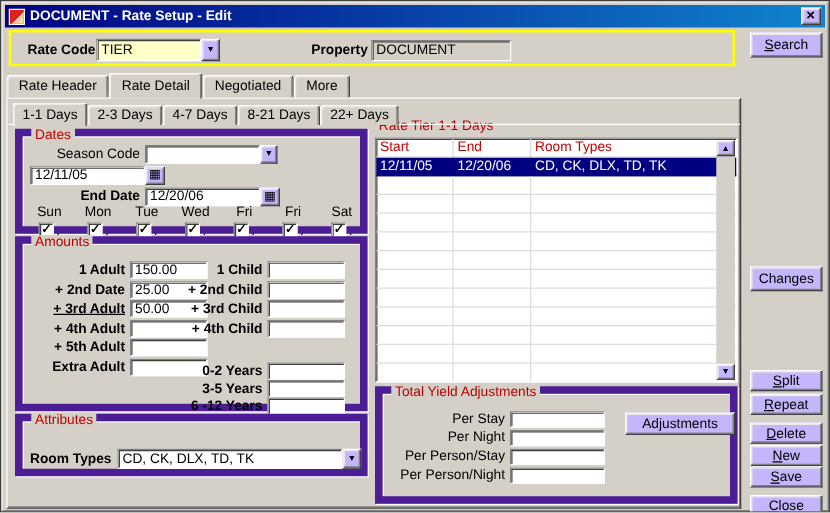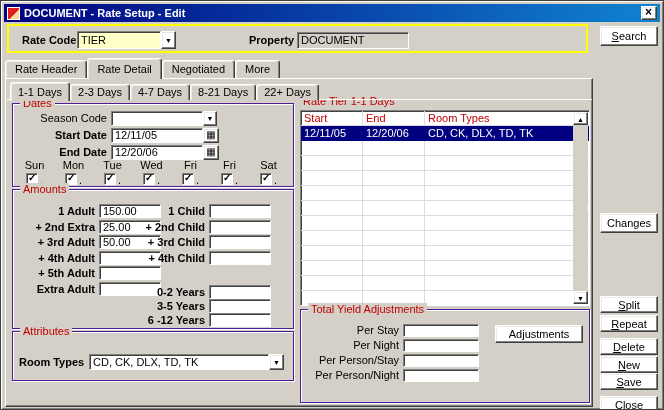--- a/index.html
+++ b/index.html
@@ -26,21 +26,21 @@
     border: 1px solid #ffffff;
   }
   .title-text { color: #fff; font-weight: bold; flex: 1; white-space: nowrap; line-height: 14px; }
   .close-btn {
     width: 16px; height: 14px; font-weight: bold; position: relative;
   }
   .close-btn::after { content: "×"; font-size: 12px; line-height: 10px; position:absolute; left:3px; top:0; font-weight:bold; }
 
   
   .btn3 {
-    background: #ffffff;
+    background: #c4b5fd;
     border: 1px solid;
     border-color: #ffffff #404040 #404040 #ffffff;
     box-shadow: inset -1px -1px 0 #808080, inset 1px 1px 0 #eceae6;
     font-family: "Liberation Sans", sans-serif; font-size: 11px; color:#000;
     text-align: center; cursor: default; padding: 0;
   }
   .inset-field {
     background: #ffffff;
     border: 1px solid;
     border-color: #808080 #ffffff #ffffff #808080;
@@ -85,21 +85,21 @@
     background: #d4d0c8;
     border: 1px solid; border-color: #ffffff #404040 #404040 #ffffff;
     box-shadow: inset -1px -1px 0 #808080;
     z-index: 1;
   }
   .subline { position: absolute; left: 1px; top: 20px; width: 585px; height: 1px; background: #ffffff; z-index: 1; }
 
   
   .group {
     position: absolute;
-    border: 1px solid #4c1d95;
+    border: 6px solid #4c1d95;
     box-shadow: 1px 1px 0 #ffffff, inset 1px 1px 0 #ffffff;
   }
   .group-title {
     position: absolute; top: -7px; left: 7px; background: #d4d0c8;
     padding: 0 3px; color: #c00000; line-height: 13px; white-space: nowrap;
   }
   .frow { position: absolute; display: flex; align-items: center; height: 16px; }
   .flbl { display: inline-block; text-align: right; white-space: nowrap; }
   .flbl-l { display: inline-block; text-align: left; white-space: nowrap; }
 
@@ -187,21 +187,20 @@
     <div class="group" style="left:6px;top:24px;width:282px;height:84px;">
       <span class="group-title">Dates</span>
 
       <div class="frow" style="left:2px;top:6px;">
         <span class="flbl" style="width:92px;">Season Code</span>
         <input class="inset-field" style="width: 92px; height: 15px; margin-left: 4px;">
         <button class="btn3 drop-btn" style="width:14px;height:15px;"></button>
       </div>
 
       <div class="frow" style="left:2px;top:23px;">
-        <span class="flbl bold" style="width:92px;">Start Date</span>
         <input class="inset-field" style="width: 92px; height: 15px; margin-left: 4px;" value="12/11/05">
         <button class="btn3 cal-btn" style="width:16px;height:15px;"></button>
       </div>
 
       <div class="frow" style="left:2px;top:40px;">
         <span class="flbl bold" style="width:92px;">End Date</span>
         <input class="inset-field" style="width: 92px; height: 15px; margin-left: 4px;" value="12/20/06">
         <button class="btn3 cal-btn" style="width:16px;height:15px;"></button>
       </div>
 
@@ -259,25 +258,25 @@
     </div>
 
     <div class="group" style="left:6px;top:110px;width:282px;height:140px;">
       <span class="group-title">Amounts</span>
 
       <div class="frow" style="left:2px;top:13px;">
           <span class="flbl bold" style="width:80px;">1 Adult</span>
           <input class="inset-field" style="width: 62px; height: 14px; margin-left: 4px;" value="150.00">
         </div>
       <div class="frow" style="left:2px;top:29px;">
-          <span class="flbl bold" style="width:80px;">+ 2nd Extra</span>
+          <span class="flbl bold" style="width:80px;">+ 2nd Date</span>
           <input class="inset-field" style="width: 62px; height: 14px; margin-left: 4px;" value="25.00">
         </div>
       <div class="frow" style="left:2px;top:44px;">
-          <span class="flbl bold" style="width:80px;">+ 3rd Adult</span>
+          <span class="flbl bold" style="width:80px;text-decoration:underline;">+ 3rd Adult</span>
           <input class="inset-field" style="width: 62px; height: 14px; margin-left: 4px;" value="50.00">
         </div>
       <div class="frow" style="left:2px;top:60px;">
           <span class="flbl bold" style="width:80px;">+ 4th Adult</span>
           <input class="inset-field" style="width: 62px; height: 14px; margin-left: 4px;" value="">
         </div>
       <div class="frow" style="left:2px;top:75px;">
           <span class="flbl bold" style="width:80px;">+ 5th Adult</span>
           <input class="inset-field" style="width: 62px; height: 14px; margin-left: 4px;" value="">
         </div>

